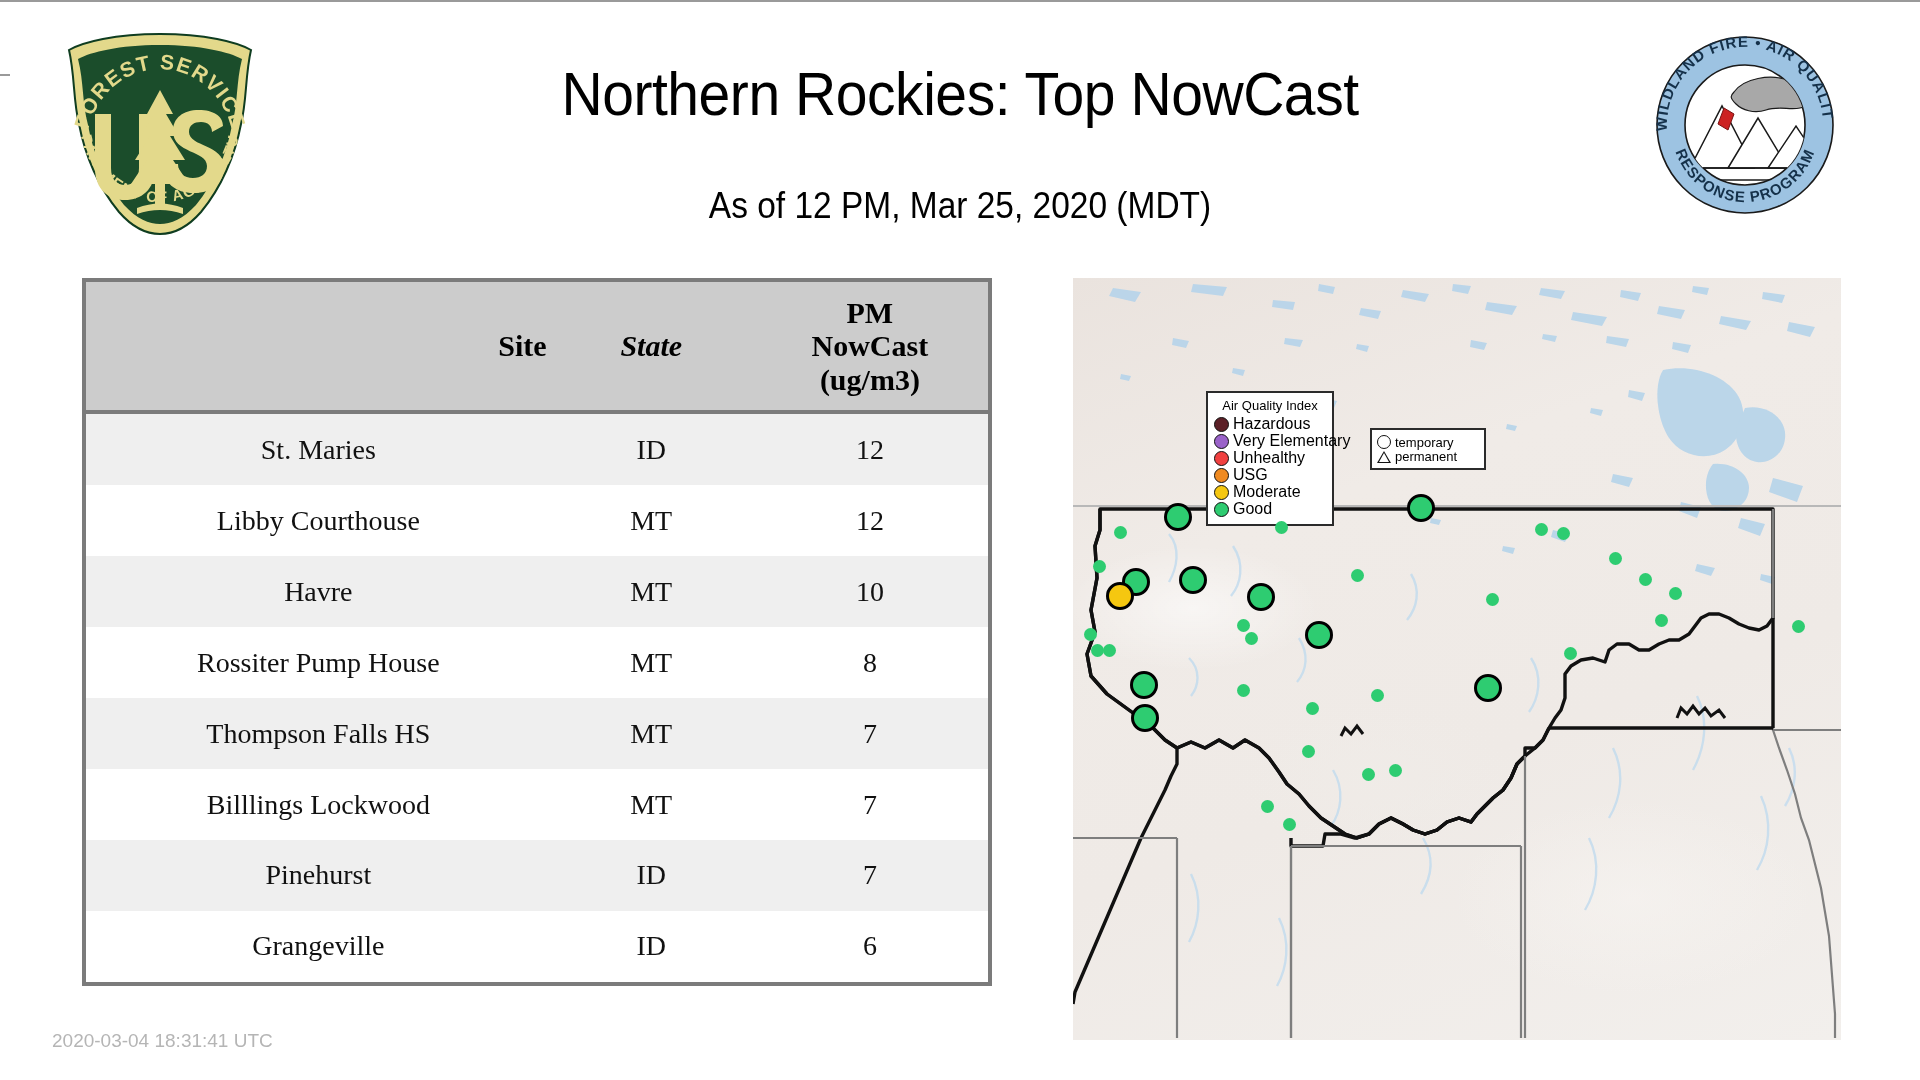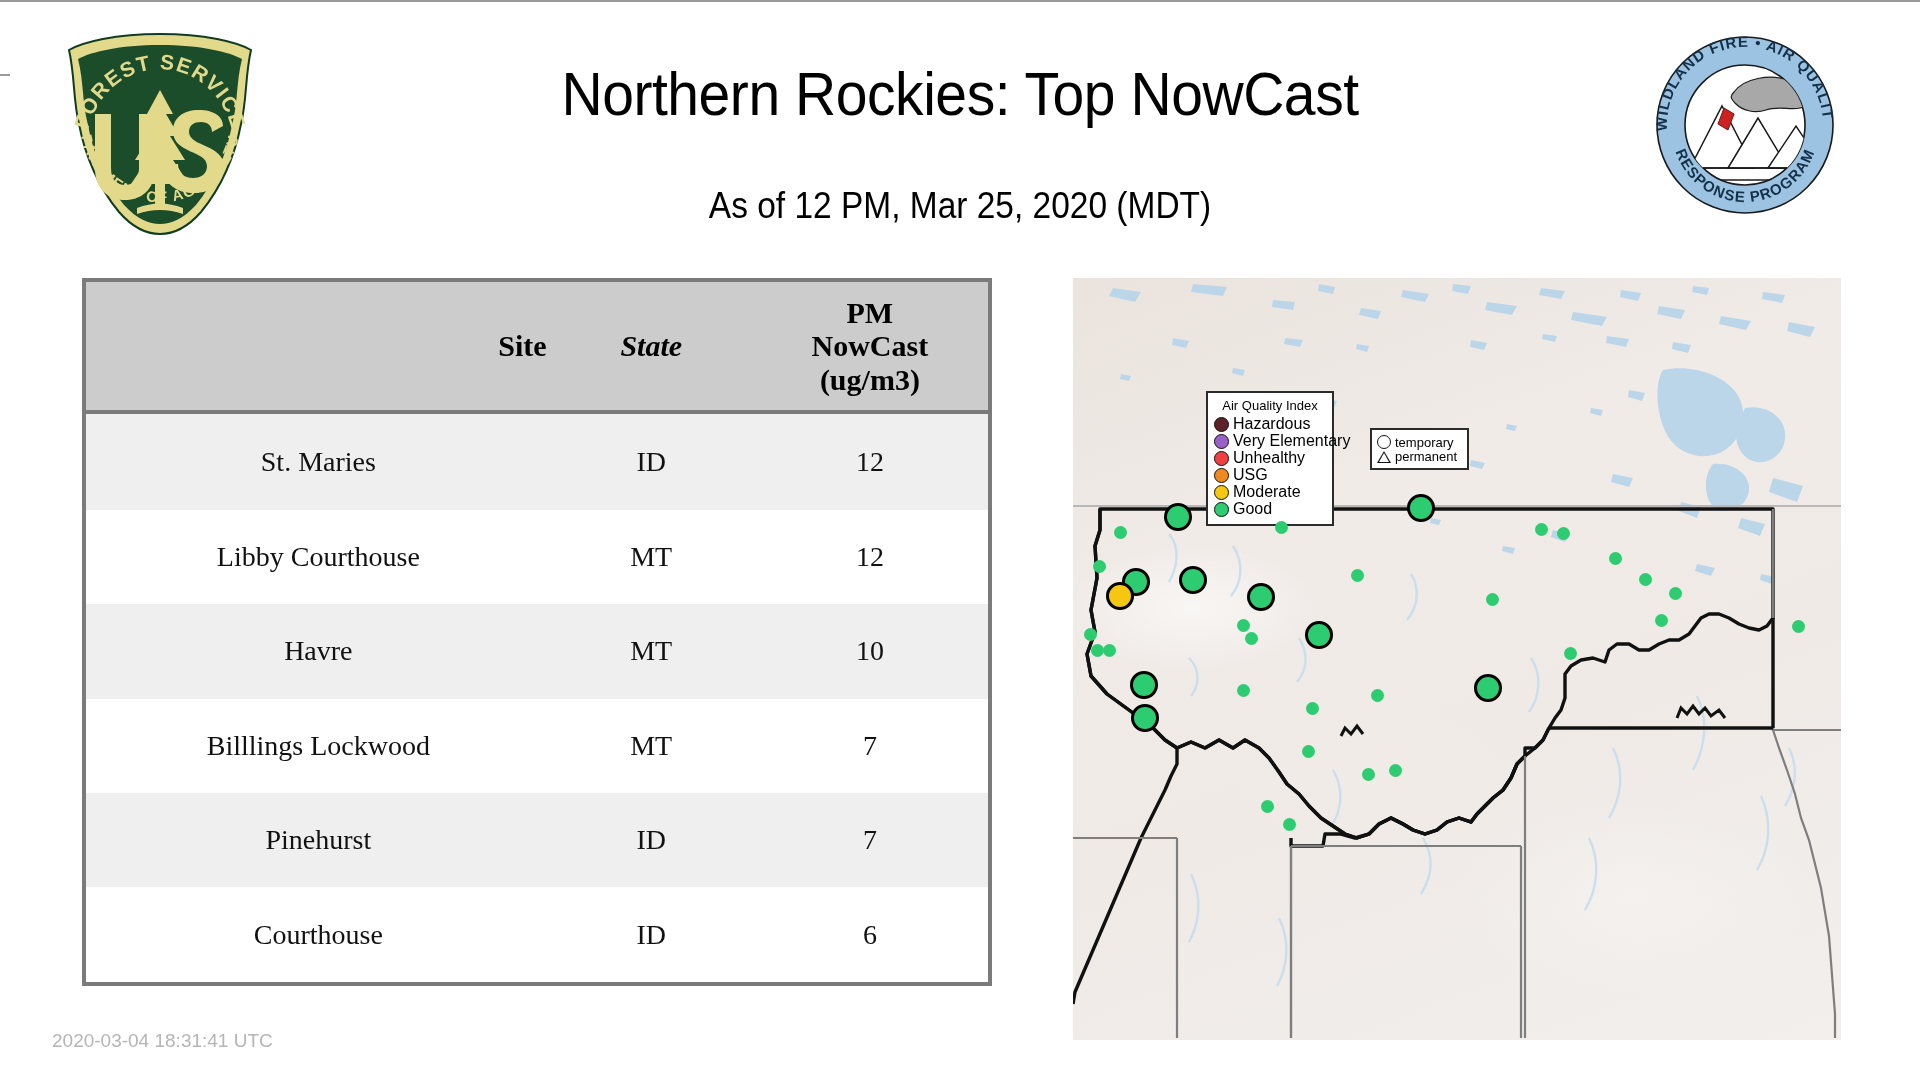--- a/index.html
+++ b/index.html
@@ -107,21 +107,21 @@
     font-size:13px;color:#000;text-align:center;margin-bottom:3px;white-space:nowrap;
   }
   .legend-row{display:flex;align-items:center;gap:4px;line-height:1;margin:1px 0;}
   .legend-swatch{
     width:13px;height:13px;border-radius:50%;
     border:1.6px solid #111;flex:0 0 auto;
   }
   .legend-label{font-size:16px;color:#000;white-space:nowrap;}
 
   .legend-type{
-    position:absolute;left:297px;top:150px;width:99px;
+    position:absolute;left:297px;top:150px;width:116px;
     background:#ffffff;border:2px solid #2b2b2b;
     padding:4px 5px;box-sizing:border-box;
     font-family:"Liberation Sans",sans-serif;
   }
   .legend-type-row{display:flex;align-items:center;gap:4px;margin:1px 0;line-height:1;}
   .legend-type-label{font-size:13px;color:#000;white-space:nowrap;}
   .glyph-circle{
     width:12px;height:12px;border-radius:50%;
     border:1.7px solid #111;background:#fff;flex:0 0 auto;
   }
@@ -269,31 +269,41 @@
           <td>Libby Courthouse</td>
           <td>MT</td>
           <td>12</td>
         </tr>
         <tr>
           <td>Havre</td>
           <td>MT</td>
           <td>10</td>
         </tr>
         <tr>
+          <td>Rossiter Pump House</td>
+          <td>MT</td>
+          <td>8</td>
+        </tr>
+        <tr>
+          <td>Thompson Falls HS</td>
+          <td>MT</td>
+          <td>7</td>
+        </tr>
+        <tr>
           <td>Billlings Lockwood</td>
           <td>MT</td>
           <td>7</td>
         </tr>
         <tr>
           <td>Pinehurst</td>
           <td>ID</td>
           <td>7</td>
         </tr>
         <tr>
-          <td>Courthouse</td>
+          <td>Grangeville</td>
           <td>ID</td>
           <td>6</td>
         </tr>
       </tbody>
   </table>
 </div>
 
 <div class="map-panel">
   <div class="map-terrain"></div>
 

